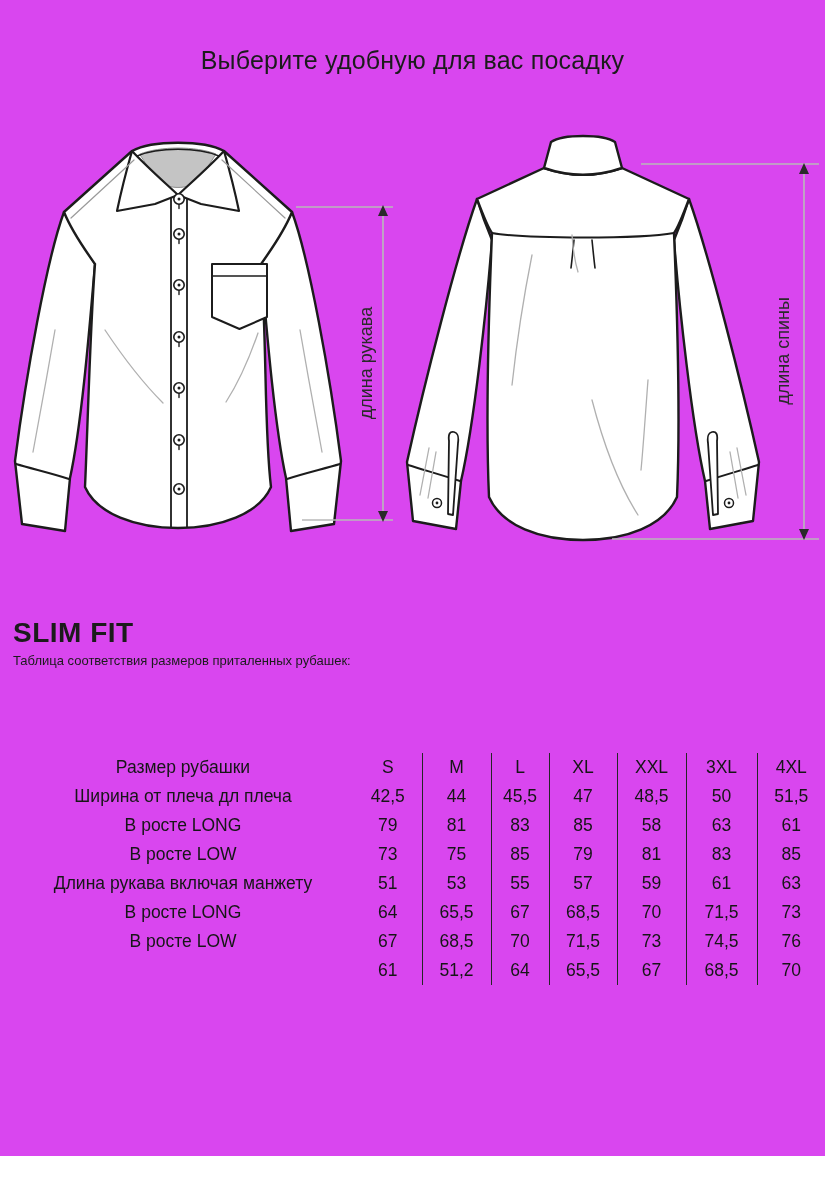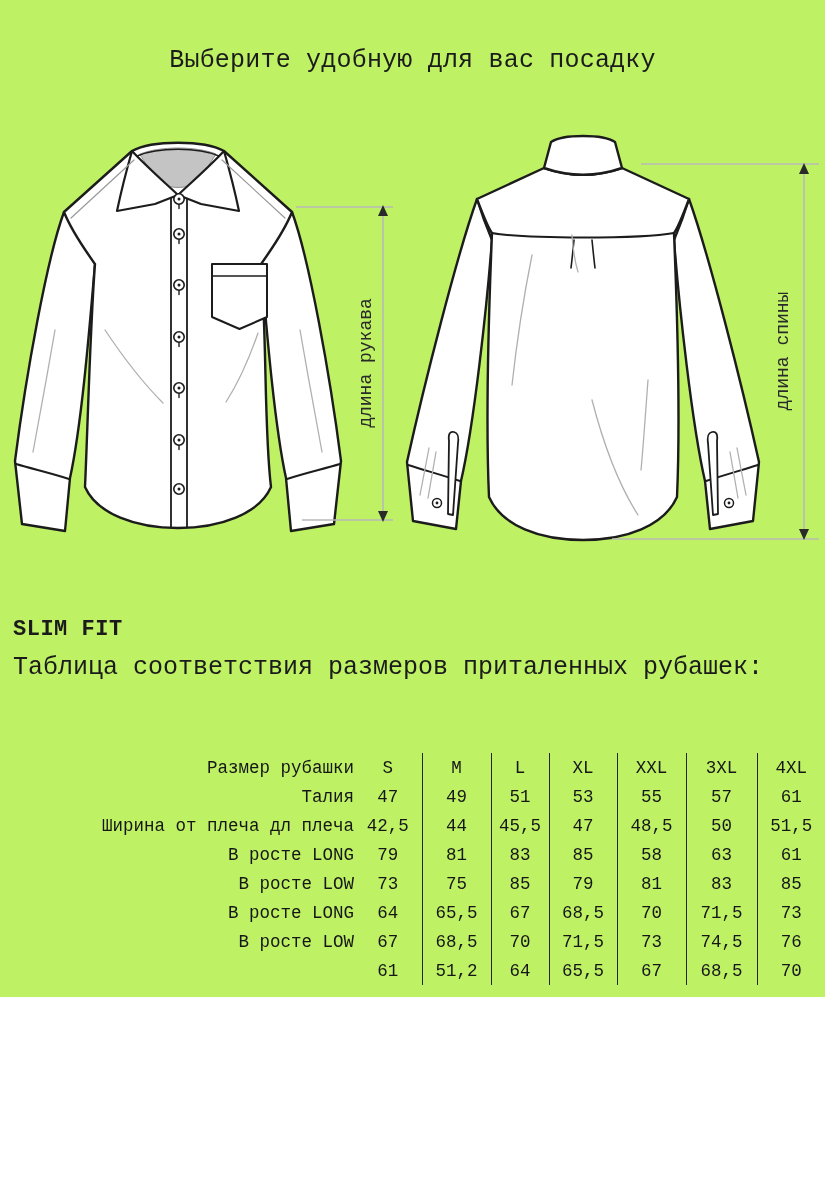--- a/index.html
+++ b/index.html
@@ -1,28 +1,28 @@
 <!DOCTYPE html>
 <html><head>
 <meta charset="utf-8">
 <style>
   html,body{margin:0;padding:0;background:#fff;}
-  #page{position:relative;width:825px;height:997px;background:#bef264;overflow:hidden;
-        font-family:Liberation Mono, monospace;color:#1b1b1b;}
+  #page{position:relative;width:825px;height:1156px;background:#d946ef;overflow:hidden;
+        font-family:Liberation Sans, sans-serif;color:#1b1b1b;}
   .title{position:absolute;top:46px;left:0;width:825px;text-align:center;
          font-size:25px;letter-spacing:.2px;}
   .dimlabel{position:absolute;font-size:18px;white-space:nowrap;
             transform:translate(-50%,-50%) rotate(-90deg);color:#2a2a2a;}
-  .slim{position:absolute;left:13px;top:617px;font-size:22px;font-weight:700;letter-spacing:.5px;}
-  .subtitle{position:absolute;left:13px;top:653px;font-size:25px;}
+  .slim{position:absolute;left:13px;top:617px;font-size:28px;font-weight:700;letter-spacing:.5px;}
+  .subtitle{position:absolute;left:13px;top:653px;font-size:13px;}
   #drawing{position:absolute;left:0;top:120px;}
   table.sizes{position:absolute;left:0;top:753px;width:825px;border-collapse:collapse;table-layout:fixed;}
   table.sizes td{height:29px;padding:0;text-align:center;font-size:17.5px;color:#161616;
                  overflow:hidden;white-space:nowrap;}
-  table.sizes td.lbl{text-align:right;padding-left:12px;margin-top:20px;}
+  table.sizes td.lbl{text-align:center;padding-left:12px;margin-top:20px;}
   table.sizes td:nth-child(n+3){border-left:1.5px solid #262626;}
 </style>
 </head>
 <body>
 
 <div id="page">
 
   <div class="title">Выберите удобную для вас посадку</div>
 
   <svg id="drawing" width="825" height="440" viewBox="0 120 825 440">
@@ -191,30 +191,20 @@
           <td class="lbl">Размер рубашки</td>
           <td>S</td>
           <td>M</td>
           <td>L</td>
           <td>XL</td>
           <td>XXL</td>
           <td>3XL</td>
           <td>4XL</td>
         </tr>
         <tr>
-          <td class="lbl">Талия</td>
-          <td>47</td>
-          <td>49</td>
-          <td>51</td>
-          <td>53</td>
-          <td>55</td>
-          <td>57</td>
-          <td>61</td>
-        </tr>
-        <tr>
           <td class="lbl">Ширина от плеча дл плеча</td>
           <td>42,5</td>
           <td>44</td>
           <td>45,5</td>
           <td>47</td>
           <td>48,5</td>
           <td>50</td>
           <td>51,5</td>
         </tr>
         <tr>
@@ -231,20 +221,30 @@
           <td class="lbl">В росте LOW</td>
           <td>73</td>
           <td>75</td>
           <td>85</td>
           <td>79</td>
           <td>81</td>
           <td>83</td>
           <td>85</td>
         </tr>
         <tr>
+          <td class="lbl">Длина рукава включая манжету</td>
+          <td>51</td>
+          <td>53</td>
+          <td>55</td>
+          <td>57</td>
+          <td>59</td>
+          <td>61</td>
+          <td>63</td>
+        </tr>
+        <tr>
           <td class="lbl">В росте LONG</td>
           <td>64</td>
           <td>65,5</td>
           <td>67</td>
           <td>68,5</td>
           <td>70</td>
           <td>71,5</td>
           <td>73</td>
         </tr>
         <tr>

